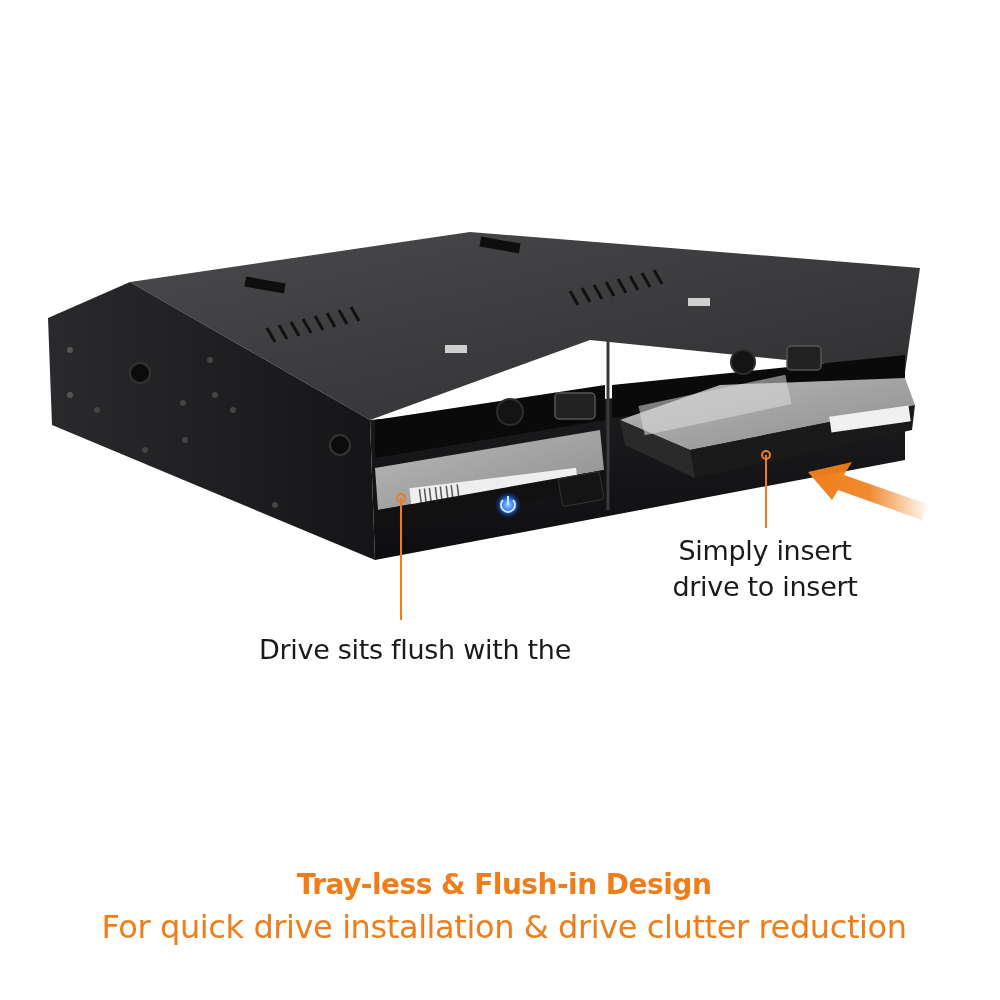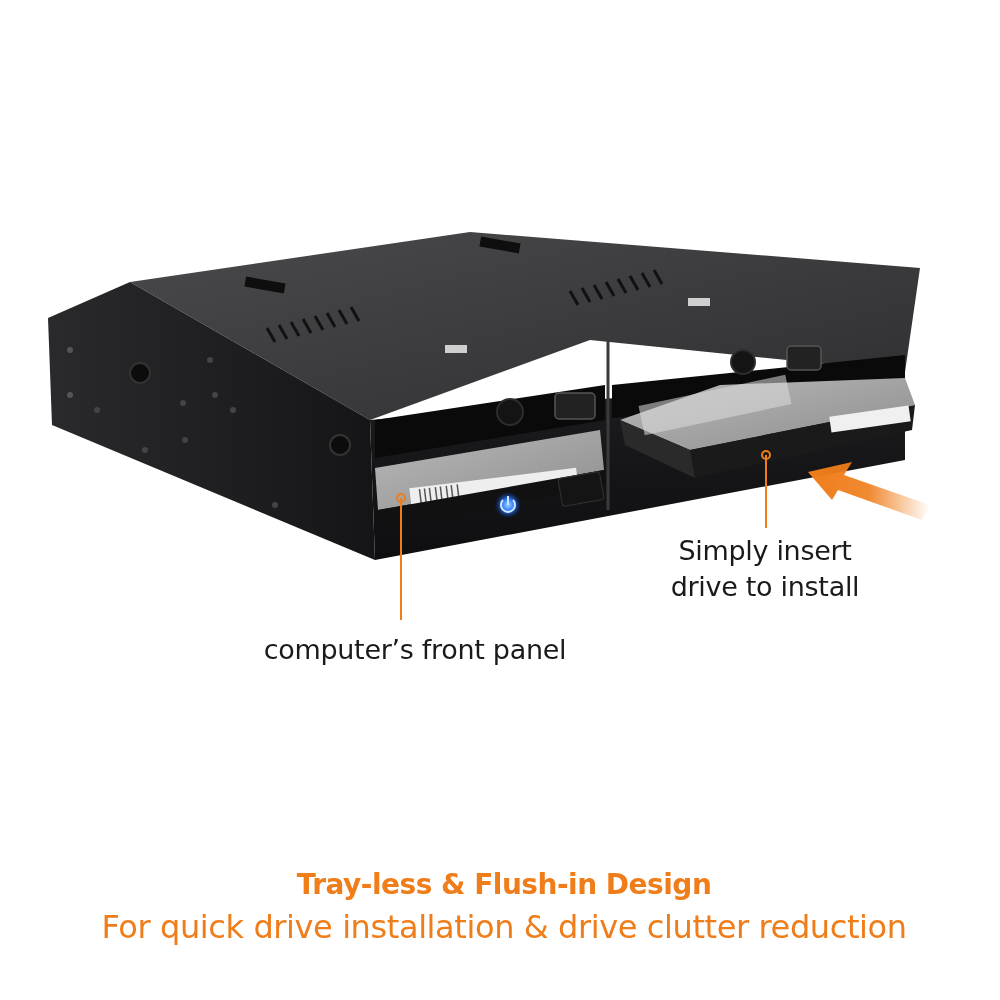--- a/index.html
+++ b/index.html
@@ -147,22 +147,22 @@
     <g>
       <line x1="401" y1="498" x2="401" y2="620" stroke="#ef7d1a" stroke-width="2"></line>
       <circle cx="401" cy="498" r="4" fill="none" stroke="#ef7d1a" stroke-width="2"></circle>
       <line x1="766" y1="455" x2="766" y2="528" stroke="#ef7d1a" stroke-width="2"></line>
       <circle cx="766" cy="455" r="4" fill="none" stroke="#ef7d1a" stroke-width="2"></circle>
     </g>
   </svg>
 
   <div class="callout-text callout-right">
     <div>Simply insert</div>
-    <div>drive to install</div>
+    <div>drive to insert</div>
   </div>
 
   <div class="callout-text callout-left">
-    <div>computer’s front panel</div>
+    <div>Drive sits flush with the</div>
   </div>
 
   <div class="title title-main">Tray-less &amp; Flush-in Design</div>
   <div class="title title-sub">For quick drive installation &amp; drive clutter reduction</div>
 </div>
 
 </body></html>

